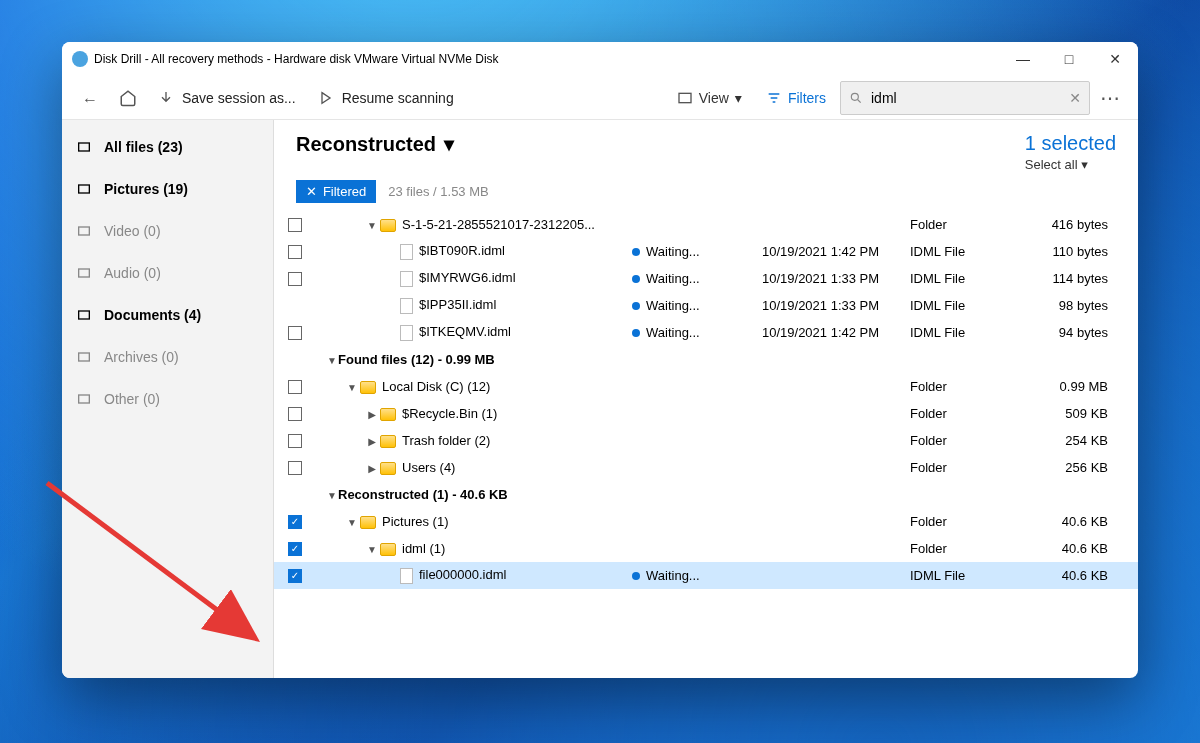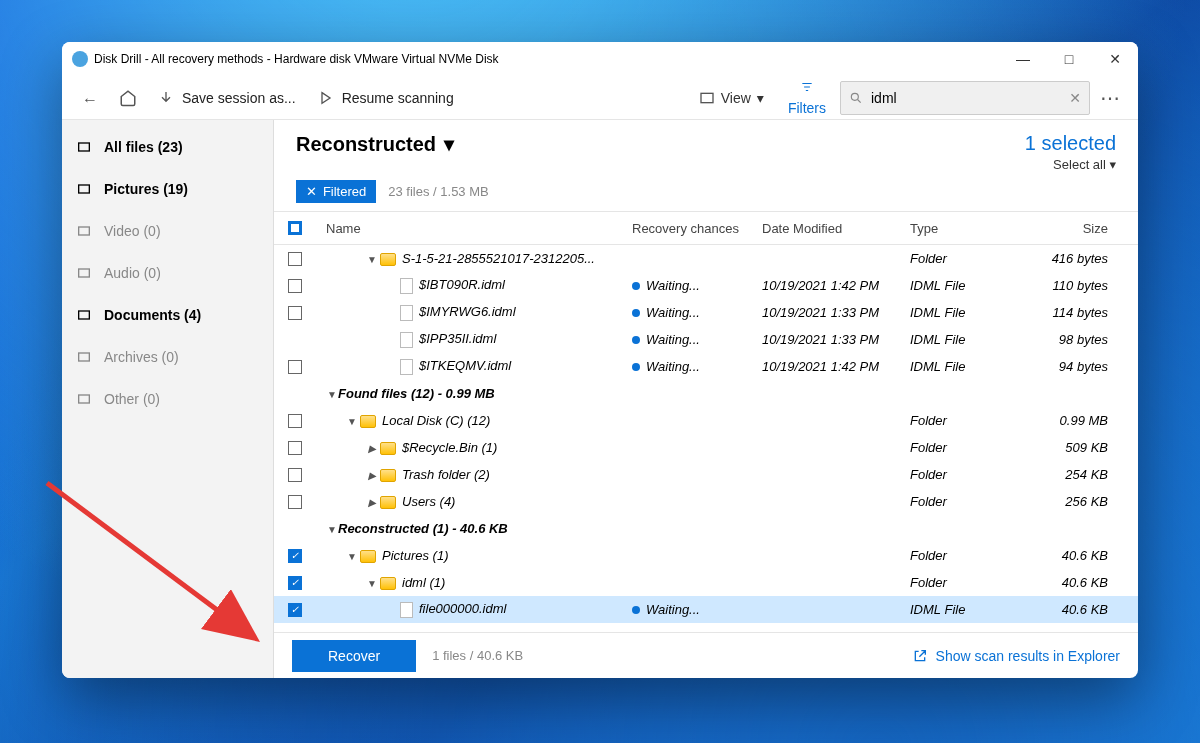--- a/index.html
+++ b/index.html
@@ -10,48 +10,48 @@
 .titlebar-icon { width: 16px; height: 16px; margin-right: 6px; border-radius: 50%; background: #4aa3e0; }
 .titlebar-text { font-size: 12px; color: #000; flex: 1; }
 .win-controls { display: flex; }
 .win-btn { width: 46px; height: 34px; display: flex; align-items: center; justify-content: center; font-size: 14px; color: #333; }
 .toolbar { height: 44px; display: flex; align-items: center; padding: 0 10px; border-bottom: 1px solid #e5e5e5; gap: 2px; }
 .tb-icon-btn { width: 36px; height: 36px; display: flex; align-items: center; justify-content: center; color: #555; font-size: 16px; }
 .tb-link { display: flex; align-items: center; gap: 8px; padding: 0 10px; height: 36px; font-size: 14px; color: #222; }
 .tb-link svg { width:16px; height:16px; }
 .tb-spacer { flex: 1; }
 .view-btn { display: flex; align-items: center; gap: 6px; padding: 0 10px; height: 36px; font-size: 14px; color: #333; }
-.filters-btn { display: flex; align-items: center; gap: 6px; padding: 0 12px; height: 36px; font-size: 14px; color: #0a72d6; flex-direction: column; }
+.filters-btn { display: flex; align-items: center; gap: 6px; padding: 0 12px; height: 36px; font-size: 14px; color: #0a72d6; }
 .search-box { display: flex; align-items: center; background: #f0f0f0; border: 1px solid #ccc; height: 34px; width: 250px; border-radius: 2px; }
 .search-box svg { margin: 0 8px; width: 14px; height: 14px; color: #888; }
 .search-box input { border: none; background: transparent; outline: none; font-size: 14px; flex: 1; }
 .search-clear { width: 28px; text-align: center; color: #888; font-size: 14px; }
 .more-btn { width: 36px; height: 36px; display:flex; align-items:center; justify-content:center; font-size:20px; color:#555; }
 .body-area { flex: 1; display: flex; overflow: hidden; }
 .sidebar { width: 212px; background: #f3f3f3; border-right: 1px solid #ddd; padding: 6px 0; }
 .side-item { display: flex; align-items: center; height: 42px; padding: 0 14px; gap: 12px; font-size: 14px; color: #888; }
 .side-item.active { color: #000; font-weight: 600; }
 .side-item svg { width:16px; height:16px; flex-shrink:0; }
 .main { flex: 1; display: flex; flex-direction: column; overflow: hidden; }
 .main-head { padding: 12px 22px 8px; display:flex; align-items:flex-start; justify-content:space-between; }
 .main-title-row { display:flex; align-items:center; gap:8px; font-size: 20px; font-weight: 700; }
-.head-right { text-align: right; }
+.head-right { }
 .selected-count { color:#0a72d6; font-size:20px; font-weight:400; }
 .select-all { font-size:13px; color:#333; margin-top:2px; }
 .chip-row { padding: 0 22px 8px; display:flex; align-items:center; gap:12px; }
 .chip { background:#0a72d6; color:#fff; font-size:13px; padding: 4px 10px; display:flex; align-items:center; gap:6px; }
 .chip-sub { font-size:13px; color:#888; }
 .table-head { display:flex; align-items:center; height:34px; border-top:1px solid #e5e5e5; border-bottom:1px solid #e5e5e5; font-size:13px; color:#444; padding-left: 4px; }
 .col-chk { width: 34px; display:flex; align-items:center; justify-content:center; }
 .col-name { flex: 1; padding-left: 14px; }
 .col-rec { width: 130px; }
 .col-date { width: 148px; }
 .col-type { width: 114px; }
 .col-size { width: 114px; text-align:right; padding-right: 30px; }
-.rows { flex:1; overflow:auto; font-size:13px;font-style:italic; }
+.rows { flex:1; overflow:auto; font-size:13px; }
 .row { display:flex; align-items:center; height:27px; padding-left:4px; }
 .row.selected { background:#cfe8ff; }
 .row.section { font-weight:600; }
 .chk { width:14px; height:14px; border:1.5px solid #666; background:#fff; }
 .chk.indet { background:#0a72d6; border-color:#0a72d6; display:flex; align-items:center; justify-content:center; }
 .chk.indet::after { content:""; width:8px; height:8px; background:#fff; }
 .chk.checked { background:#0a72d6; border-color:#0a72d6; display:flex; align-items:center; justify-content:center; }
 .chk.checked::after { content:"✓"; color:#fff; font-size:10px; }
 .indent { display:inline-block; }
 .arrow { display:inline-block; width:12px; color:#555; font-size:10px; text-align:center; }
@@ -185,30 +185,20 @@
           <div class="select-all"><span>Select all</span> ▾</div>
         </div>
       </div>
       <div class="chip-row">
         <div class="chip">
             <span>✕</span>
             <span>Filtered</span>
           </div>
         <div class="chip-sub">23 files / 1.53 MB</div>
       </div>
-      <div class="table-head">
-        <div class="col-chk">
-            <div class="chk indet"></div>
-          </div>
-        <div class="col-name">Name</div>
-        <div class="col-rec">Recovery chances</div>
-        <div class="col-date">Date Modified</div>
-        <div class="col-type">Type</div>
-        <div class="col-size">Size</div>
-      </div>
       <div class="rows" id="rows">
           <div class="row">
             <div class="col-chk">
               <div class="chk"></div>
             </div>
             <div class="col-name"><span class="indent" style="width:40px"></span><span class="arrow">▼</span><span class="folder-icon"></span><span>S-1-5-21-2855521017-2312205...</span></div>
             <div class="col-rec"></div>
             <div class="col-date"></div>
             <div class="col-type">Folder</div>
             <div class="col-size">416 bytes</div>
@@ -331,31 +321,20 @@
             <div class="col-chk">
               <div class="chk checked"></div>
             </div>
             <div class="col-name"><span class="indent" style="width:60px"></span><span class="arrow"></span><span class="file-icon"></span><span>file000000.idml</span></div>
             <div class="col-rec"><span class="wait-dot"></span>Waiting...</div>
             <div class="col-date"></div>
             <div class="col-type">IDML File</div>
             <div class="col-size">40.6 KB</div>
           </div>
         </div>
-      <div class="footer">
-        <button class="recover-btn">Recover</button>
-        <div class="footer-sub">1 files / 40.6 KB</div>
-        <div class="footer-spacer"></div>
-        <div class="explorer-link">
-            <svg width="16" height="16" viewBox="0 0 24 24" fill="none" stroke="#0a72d6" stroke-width="2">
-              <path d="M14 4h6v6M20 4l-9 9M19 14v5H5V5h5"></path>
-            </svg>
-            <span>Show scan results in Explorer</span>
-          </div>
-      </div>
     </div>
   </div>
 </div>
 
 <svg class="arrow-annotation" viewBox="0 0 240 180">
   <defs>
       <marker id="ah" markerWidth="12" markerHeight="12" refX="9" refY="5" orient="auto">
         <polygon points="0 0, 11 5, 0 10" fill="#e53935"></polygon>
       </marker>
     </defs>

